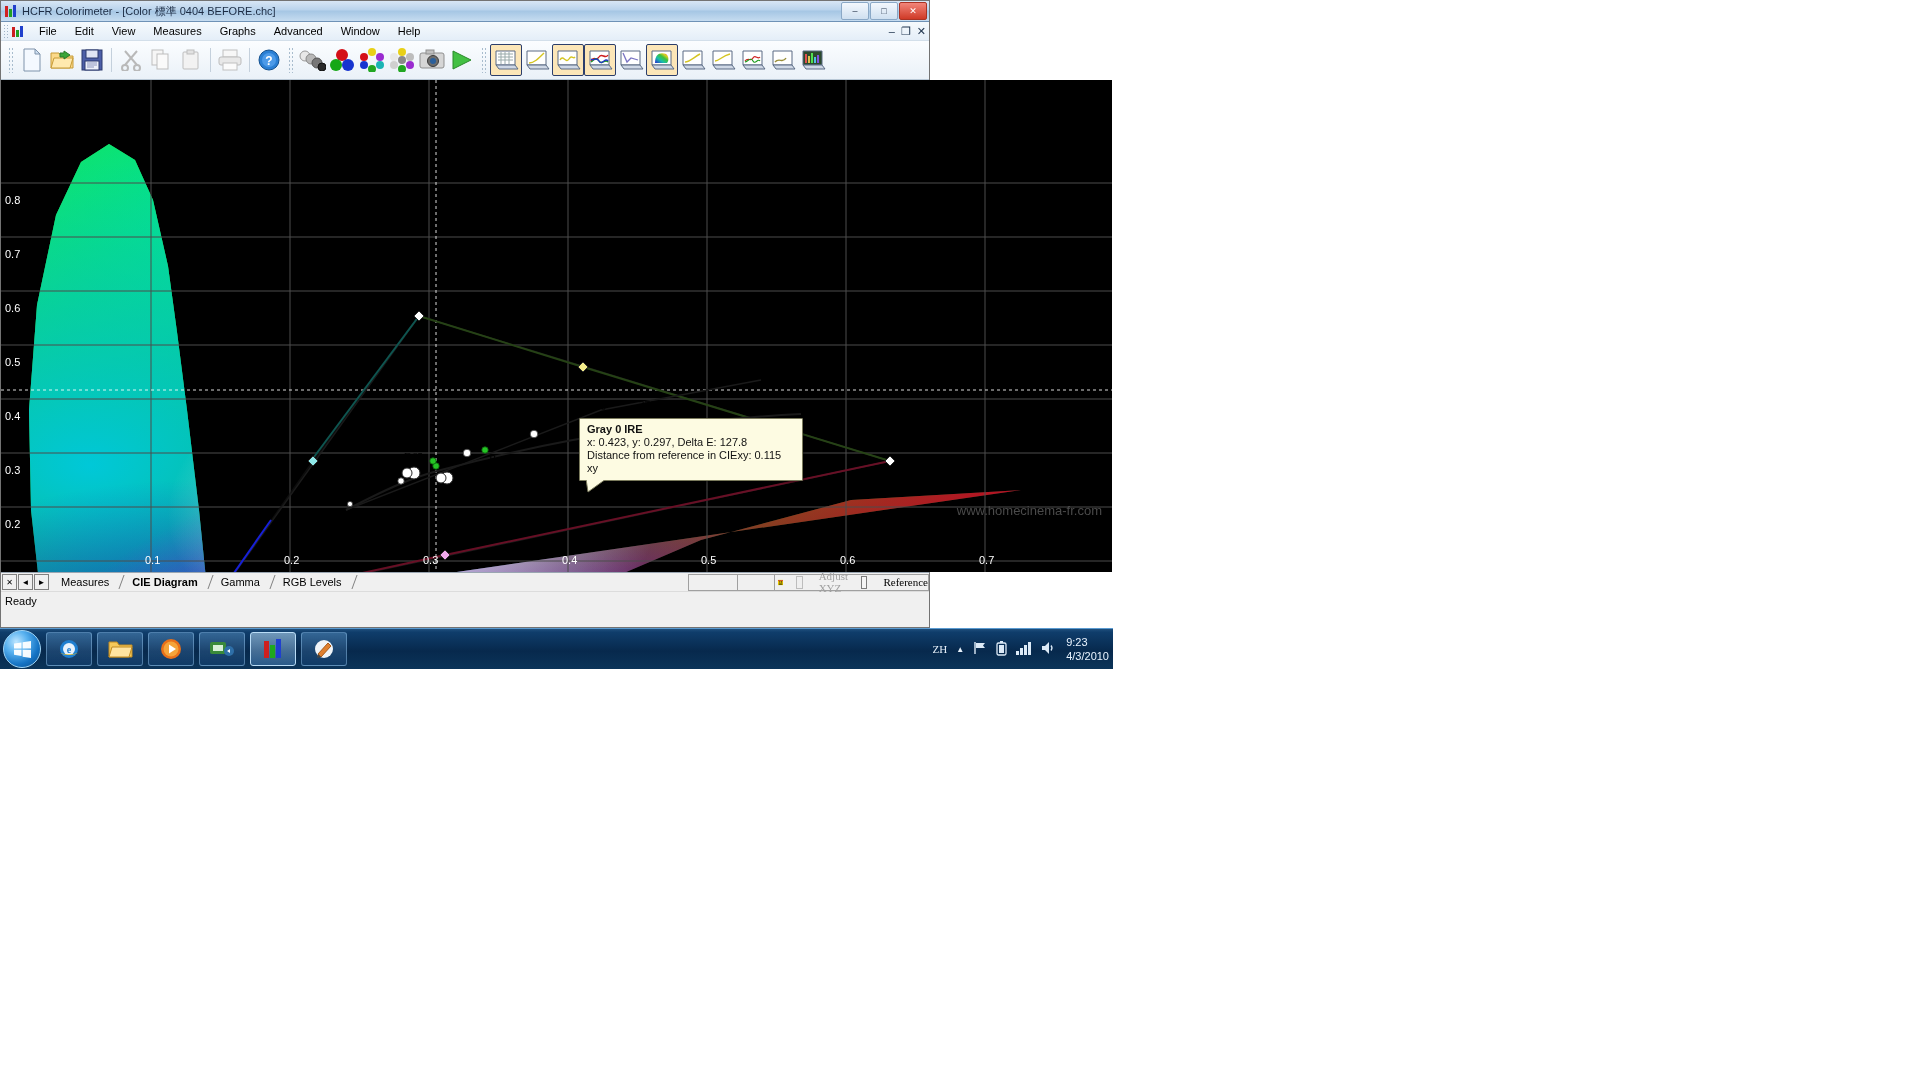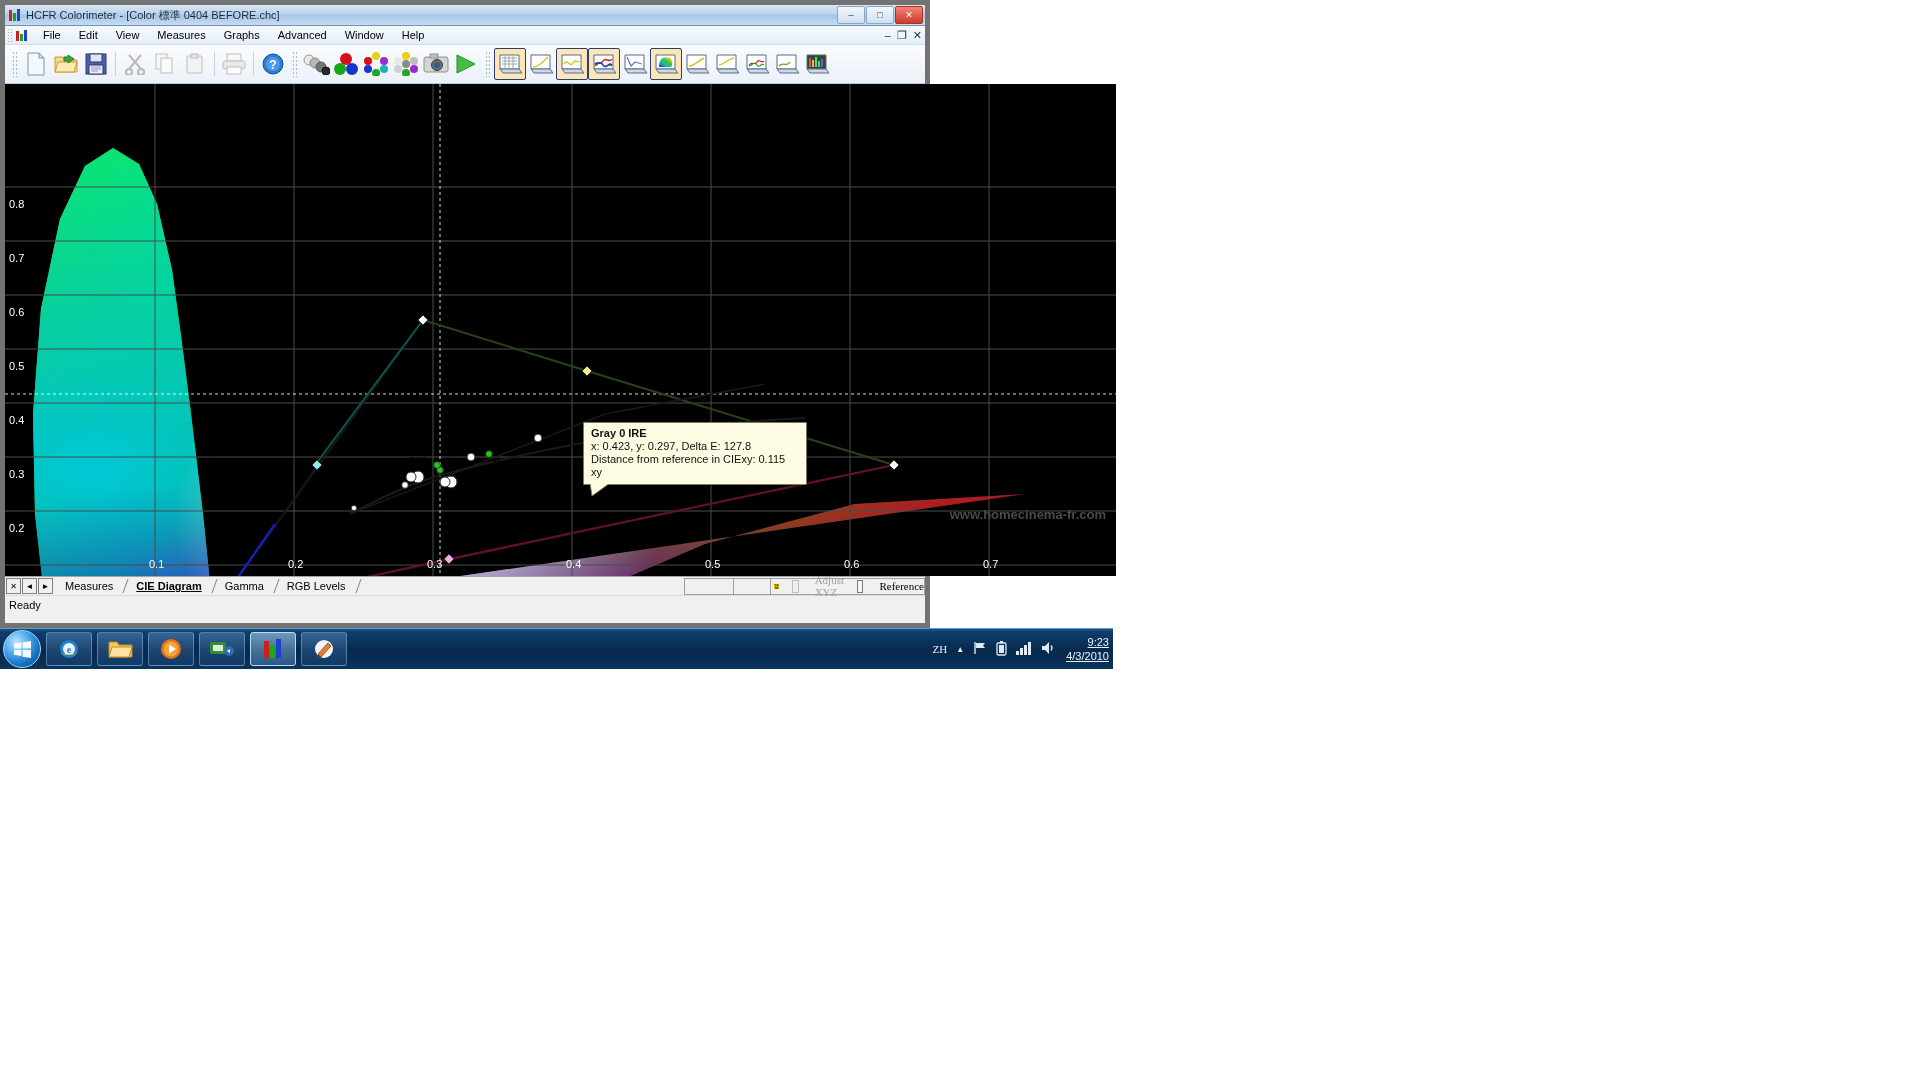--- a/index.html
+++ b/index.html
@@ -6,21 +6,21 @@
     margin: 0; padding: 0;
     width: 1922px; height: 1080px;
     background: #ffffff;
     overflow: hidden;
     font-family: "Liberation Sans", sans-serif;
   }
   #app {
     position: absolute; left: 0; top: 0;
     width: 930px; height: 628px;
     background: #f0f0f0;
-    border: 5px solid #737373;
+    border: 1px solid #737373;
     box-sizing: border-box;
   }
   
   .titlebar {
     position: relative;
     height: 20px;
     background: linear-gradient(to bottom, #d8e6f5 0%, #b9d3ec 45%, #a5c6e4 50%, #c6dcf0 100%);
     border-bottom: 1px solid #6f92b6;
     display: flex; align-items: center;
     font-size: 11px; color: #1c2c44;
@@ -78,21 +78,21 @@
 
   
   .chartwrap { position: relative; width: 1111px; height: 492px; background: #000; overflow: hidden; }
   .plot { position: absolute; left: 0; top: 0; width: 1111px; height: 492px; }
   .ylab, .xlab {
     position: absolute; color: #ffffff; font-size: 11px;
     font-family: "Liberation Sans", sans-serif; white-space: nowrap;
   }
   .watermark {
     position: absolute; right: 10px; bottom: 54px;
-    color: #4a4a4a; font-size: 13px; font-weight: bold;
+    color: #4a4a4a; font-size: 13px; font-weight: normal;
     font-family: "Liberation Sans", sans-serif;
   }
   .tt {
     position: absolute;
     background: #fdfbe2;
     border: 1px solid #7a7a5c;
     box-shadow: 1px 1px 3px rgba(0,0,0,.45);
     padding: 4px 7px 5px 7px;
     font-size: 11px; color: #111;
     line-height: 13px;
@@ -114,21 +114,21 @@
   .tab {
     position: relative; padding: 1px 11px 1px 9px; font-size: 11px; color: #000;
     margin-left: 3px;
   }
   .tab::after {
     content: ""; position: absolute; right: -2px; top: 0; bottom: 0;
     width: 10px;
     border-right: 1px solid #808080;
     transform: skewX(-20deg);
   }
-  .tab.active { font-weight: bold; text-decoration: underline; }
+  .tab.active { font-weight: bold; }
   .statright { position: absolute; right: 0; top: 0; height: 18px; display: flex; align-items: center; }
   .stbox { border: 1px solid #a0a0a0; height: 15px; width: 48px; background: #f0f0f0; margin-left: -1px; }
   .chk { width: 11px; height: 11px; border: 1px solid #7b7b7b; background: #f4f4f4; display: inline-block; vertical-align: -1px; margin-right: 3px;}
   .chk.dis { border-color: #bdbdbd; background: #efefef; }
   .gray { color: #a0a0a0; }
   .statusbar {
     height: 17px; background: #f0f0f0; font-size: 11px; color: #000;
     display: flex; align-items: center; padding-left: 4px;
     border-top: 1px solid #dcdcdc;
   }
@@ -147,21 +147,21 @@
     display: flex; align-items: center; justify-content: center;
   }
   .tbtn2 {
     width: 44px; height: 32px; margin-left: 5px; border-radius: 3px;
     border: 1px solid rgba(150,200,240,.45);
     background: linear-gradient(to bottom, rgba(120,180,230,.35), rgba(30,80,140,.3));
     display: flex; align-items: center; justify-content: center;
   }
   .tbtn2.act { background: linear-gradient(to bottom, rgba(190,225,250,.55), rgba(80,140,200,.45)); border-color:#b9dcf6; }
   .tray { position: absolute; right: 4px; display: flex; align-items: center; gap: 9px; color: #e8f2fb; font-size: 11px; }
-  .clock { text-align: right; line-height: 14px; font-size: 11px; color: #eaf4ff; text-decoration: underline; }
+  .clock { text-align: left; line-height: 14px; font-size: 11px; color: #eaf4ff; }
 </style>
 </head>
 <body>
 
 <div id="app">
 
   <div class="titlebar">
     <span class="title-ico">
         <i></i>
         <i></i>

